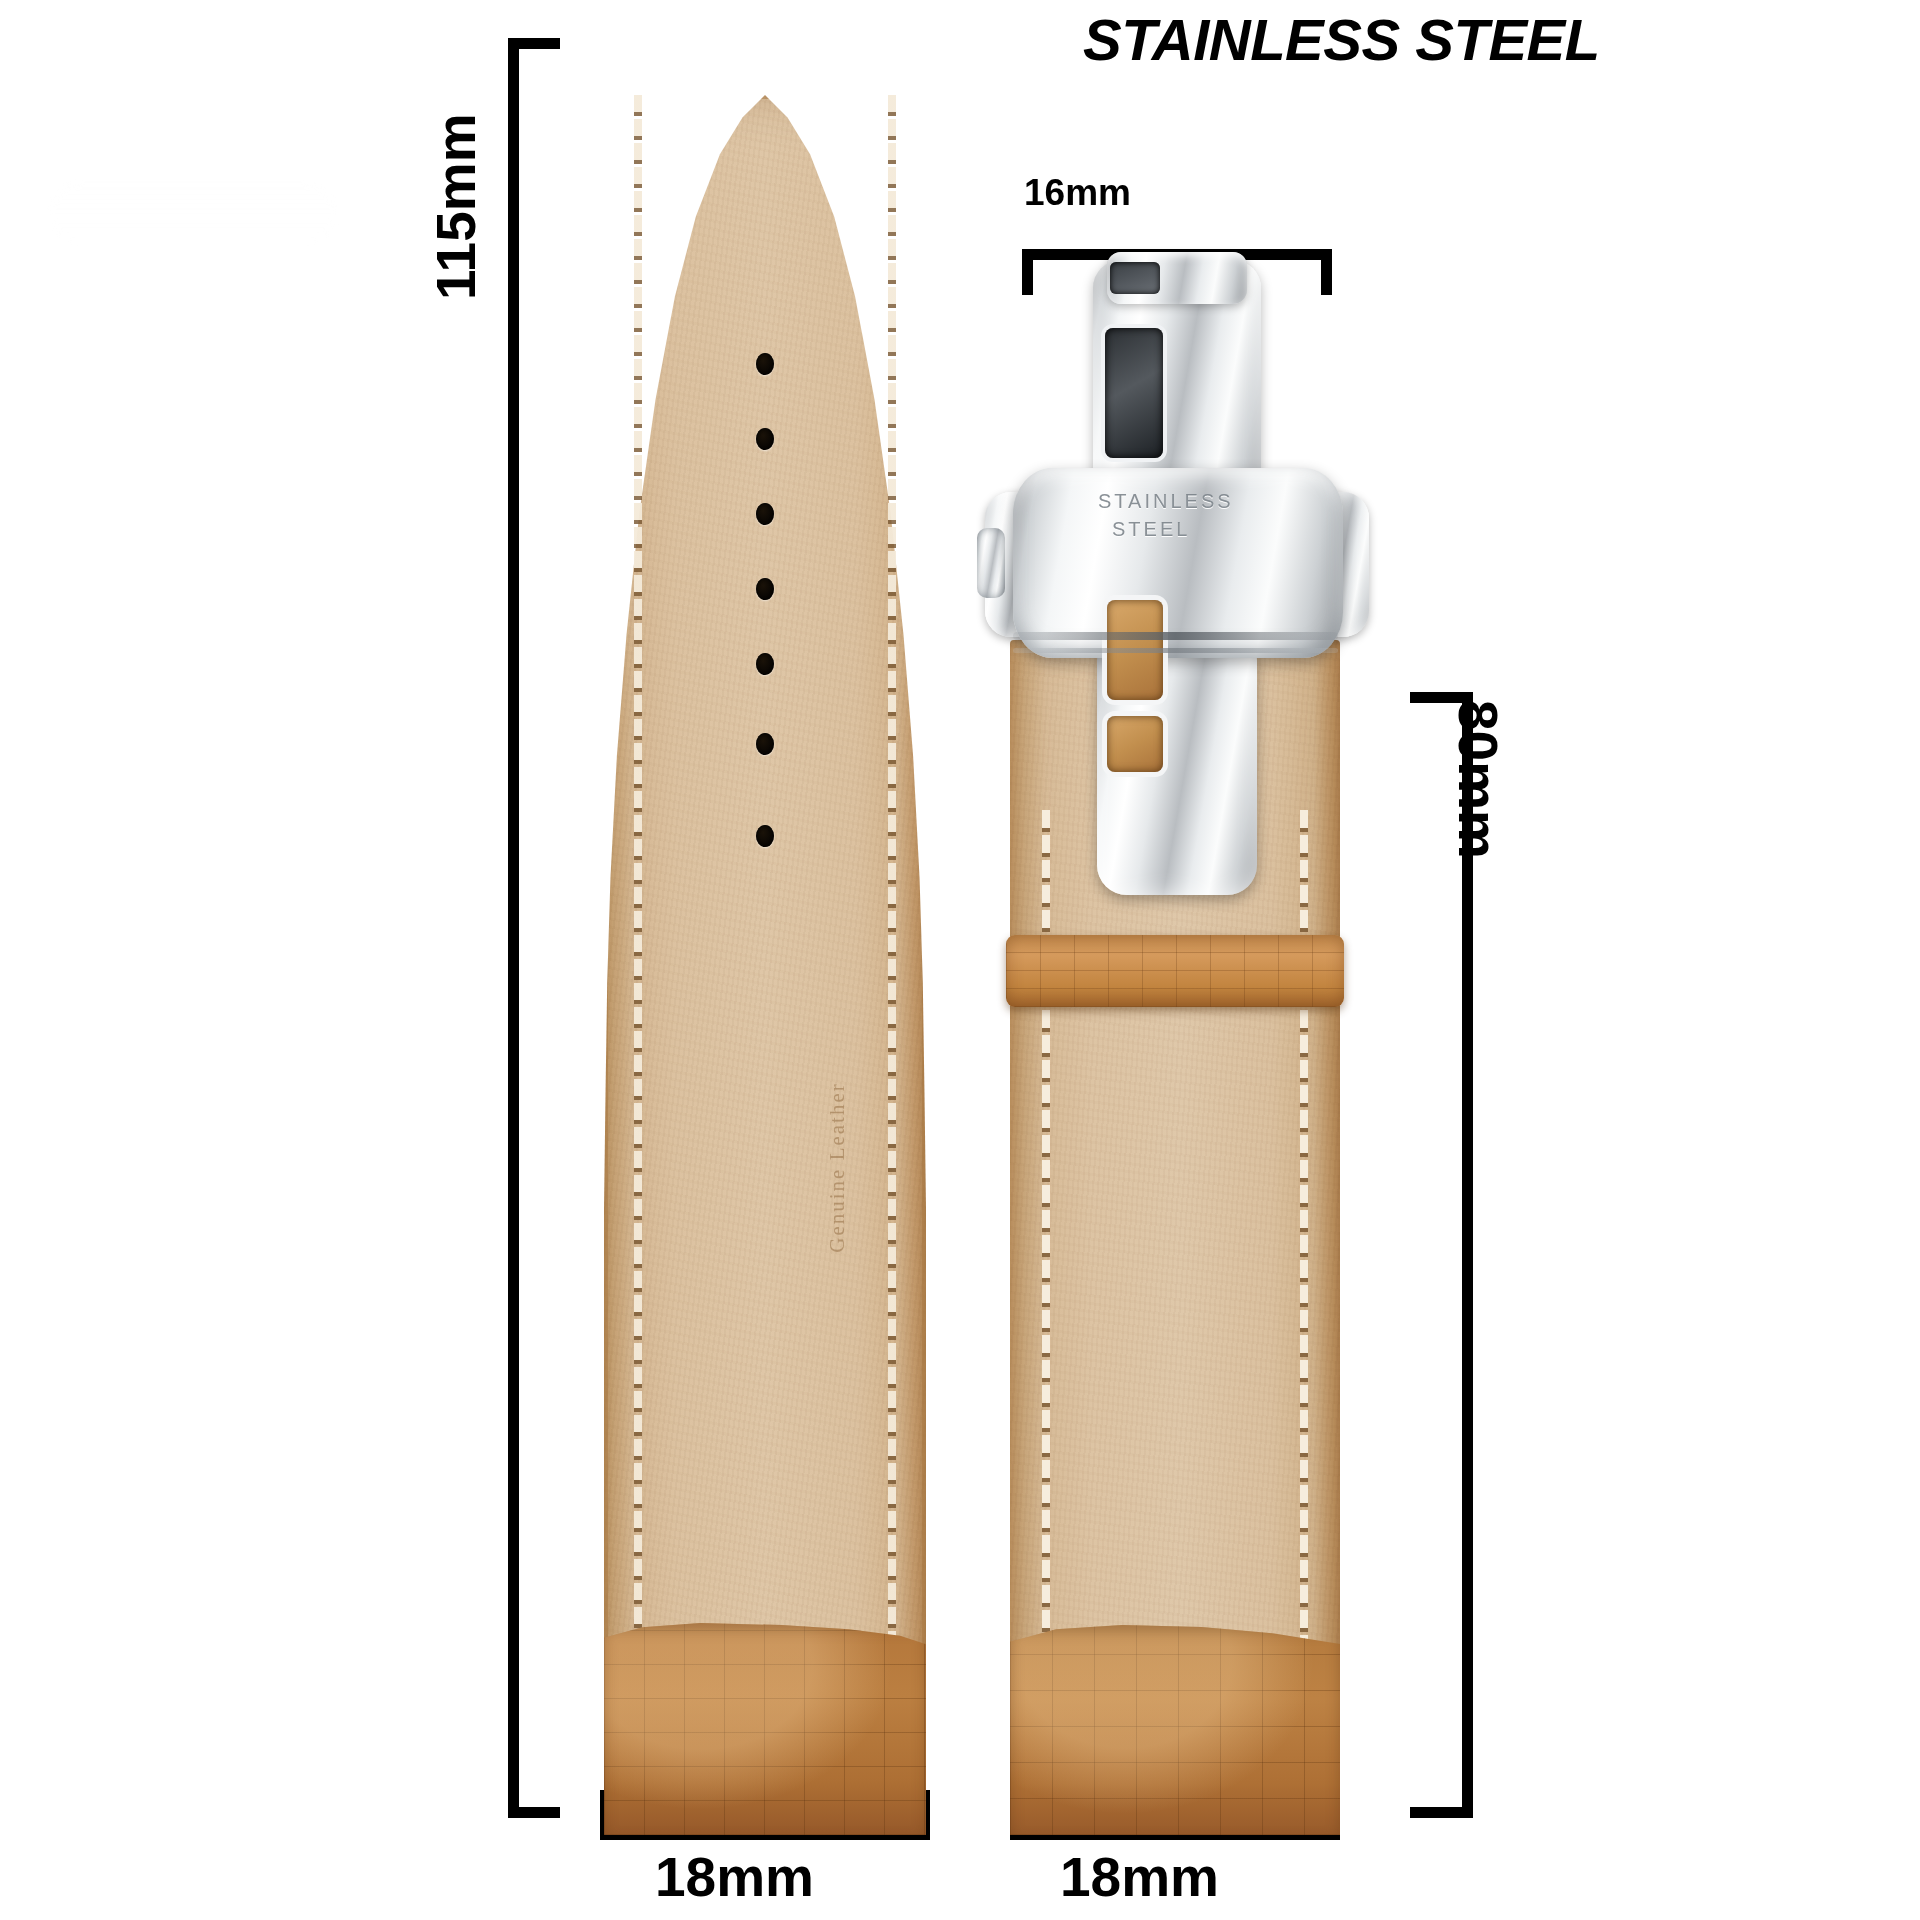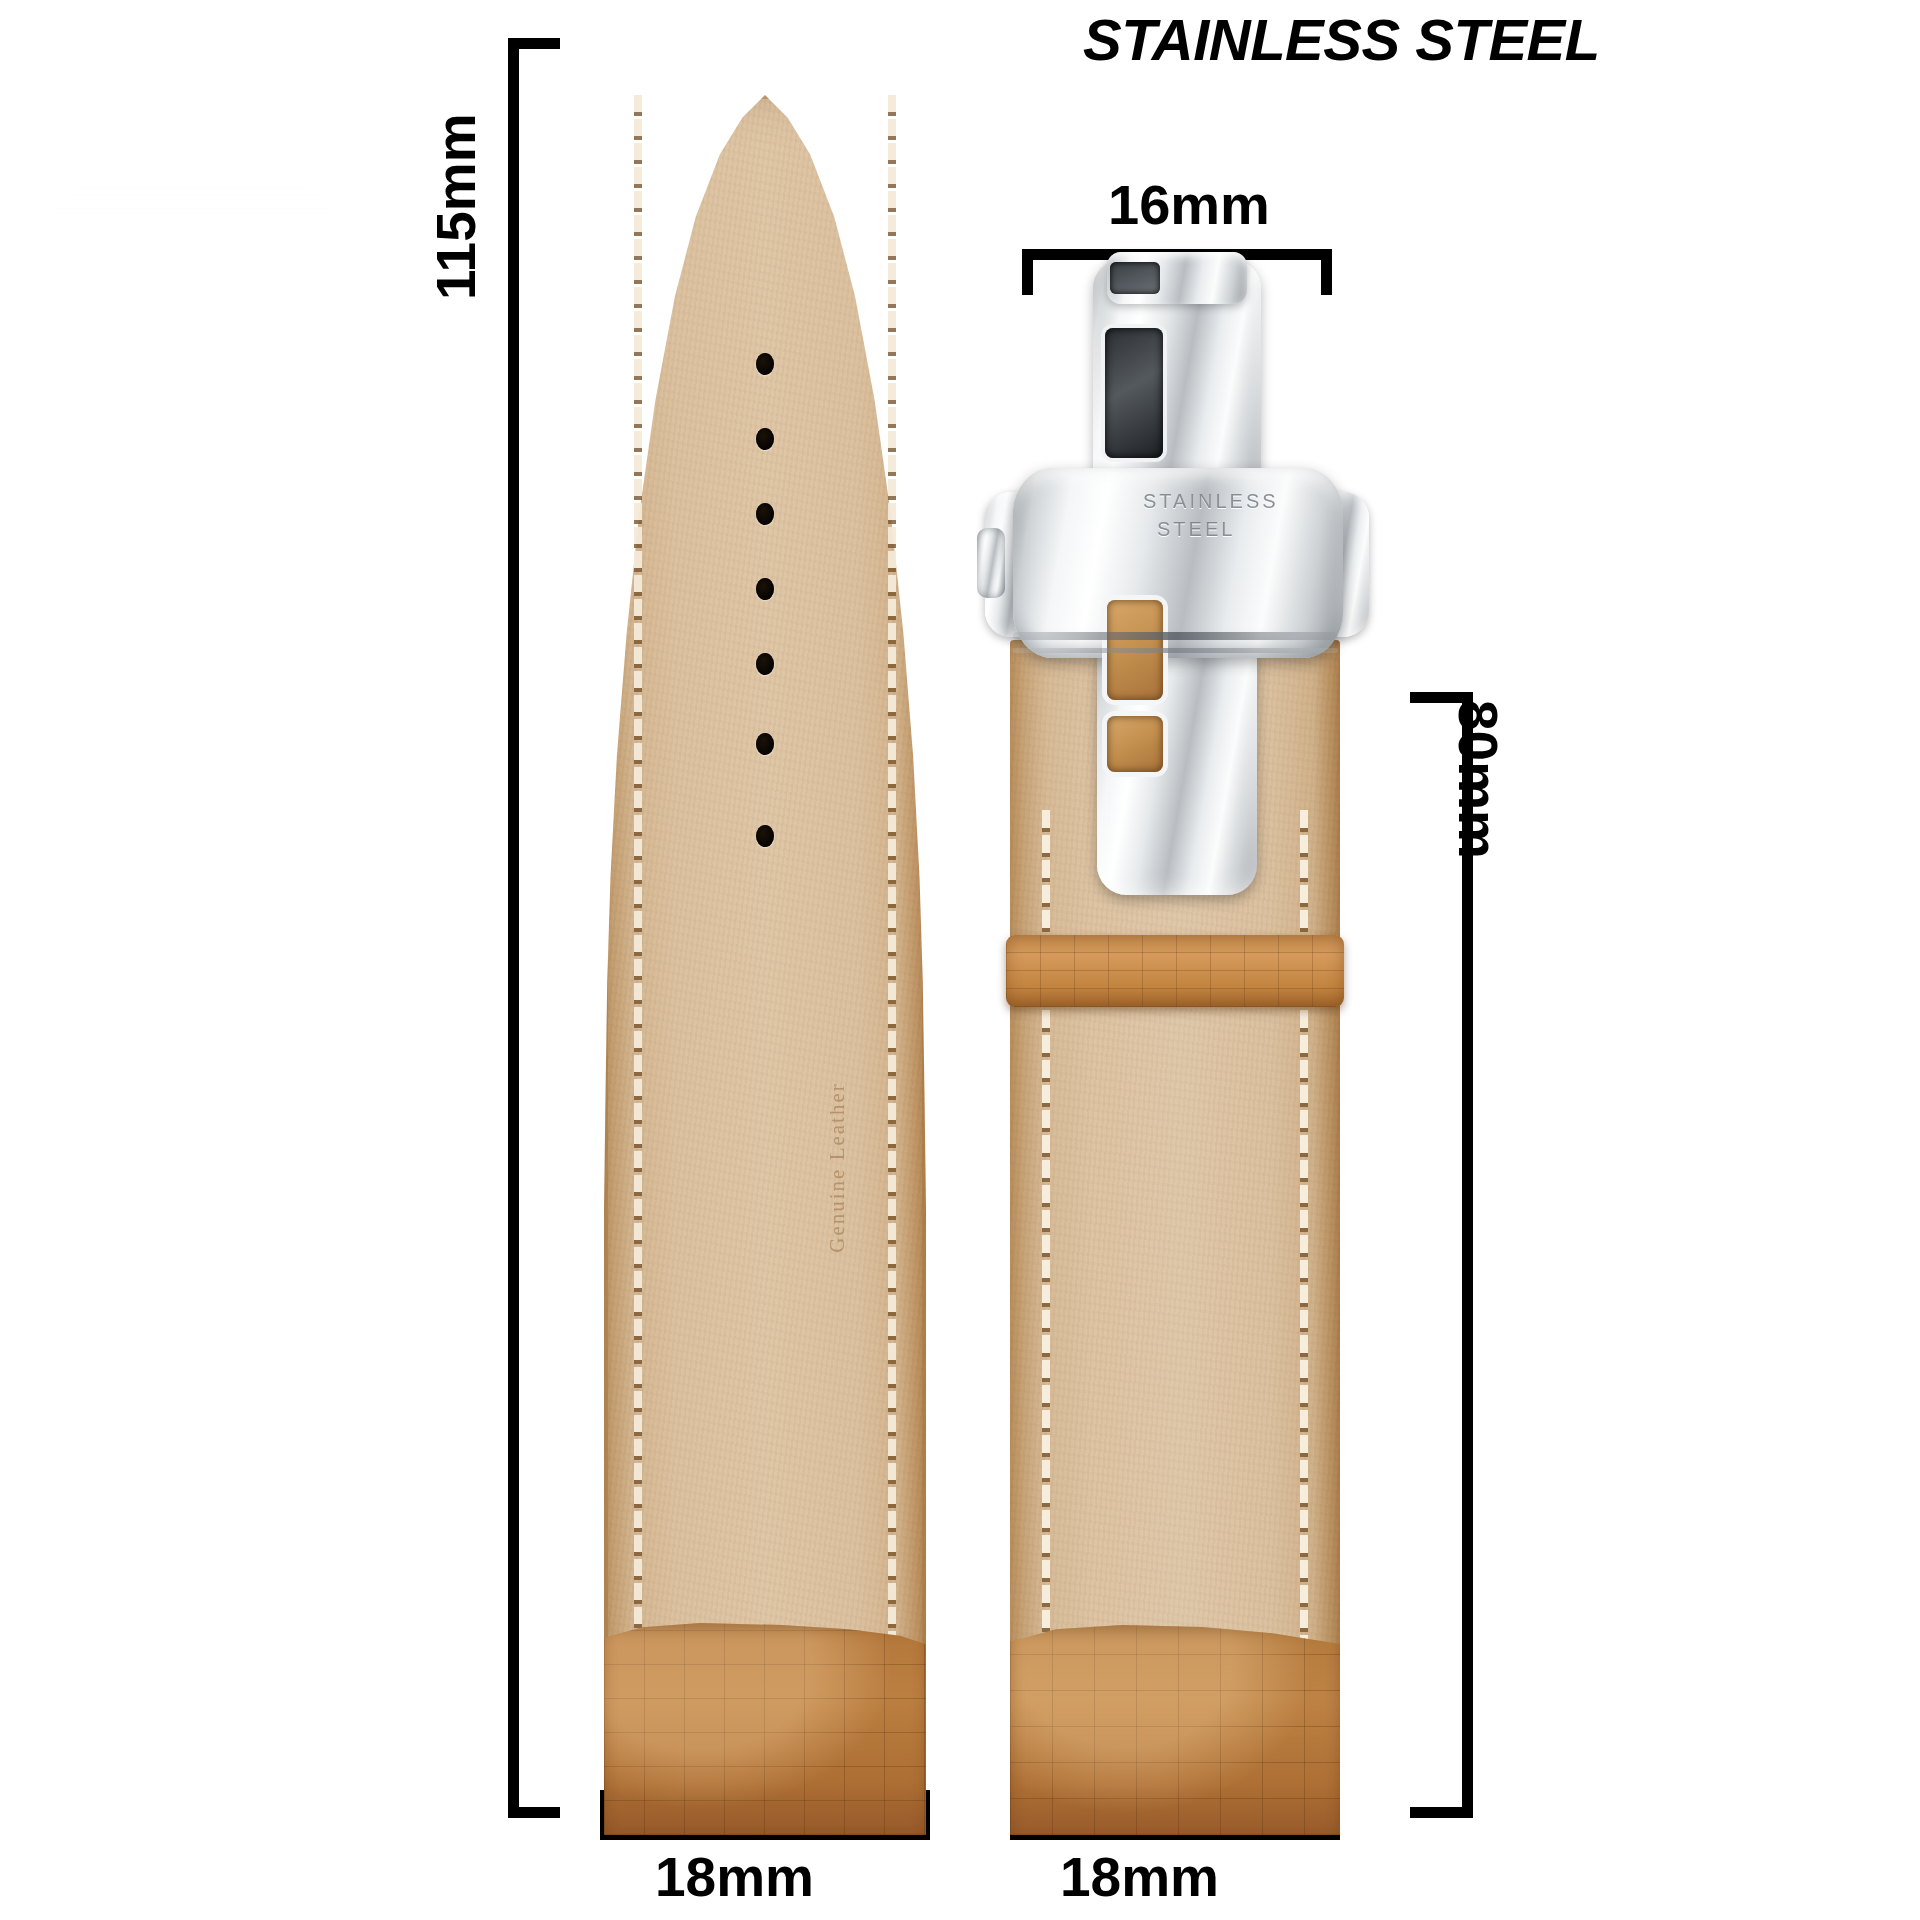--- a/index.html
+++ b/index.html
@@ -10,21 +10,21 @@
 
   
   .heading{
     position:absolute;font-weight:bold;font-style:italic;color:#000;
     letter-spacing:-0.5px;white-space:nowrap;line-height:1.02;
   }
   #hdr1{left:1083px;top:10px;font-size:58px;}
   #hdr2{left:1083px;top:78px;font-size:58px;}
 
   .dimlabel{position:absolute;font-weight:bold;color:#000;white-space:nowrap;}
-  #lbl16{left:1108px;top:172px;font-size:56px;}
+  #lbl16{left:1024px;top:172px;font-size:37px;}
   #lbl18a{left:655px;top:1845px;font-size:55px;}
   #lbl18b{left:1060px;top:1845px;font-size:55px;}
 
   .vlabel{position:absolute;font-weight:bold;color:#000;white-space:nowrap;
           transform-origin:0 0;}
   #lbl115{left:424px;top:300px;font-size:55px;transform:rotate(-90deg);}
   #lbl80{left:1510px;top:700px;font-size:55px;transform:rotate(90deg);}
 
   
   .rule{position:absolute;background:#000;}
@@ -201,21 +201,20 @@
   }
   #clasp-body-sheen{
     position:absolute;left:48px;top:182px;width:290px;height:62px;border-radius:40px;
     background:linear-gradient(180deg,rgba(255,255,255,.92),rgba(255,255,255,0));
     filter:blur(3px);
   }
   .engrave{
     position:absolute;color:rgba(118,126,133,.85);font-size:20px;letter-spacing:3px;
     text-shadow:0 1px 0 rgba(255,255,255,.95);white-space:nowrap;
     font-family:"Liberation Sans",sans-serif;
-    margin-left:45px;
   }
   #eng1{left:1098px;top:490px;}
   #eng2{left:1112px;top:518px;}
 
   
   #clasp-arm{
     left:108px;top:-40px;width:168px;height:245px;border-radius:28px 28px 16px 16px;
     box-shadow:0 4px 12px rgba(0,0,0,.28), inset 0 0 20px rgba(255,255,255,.8);
   }
   #clasp-arm-slot{

